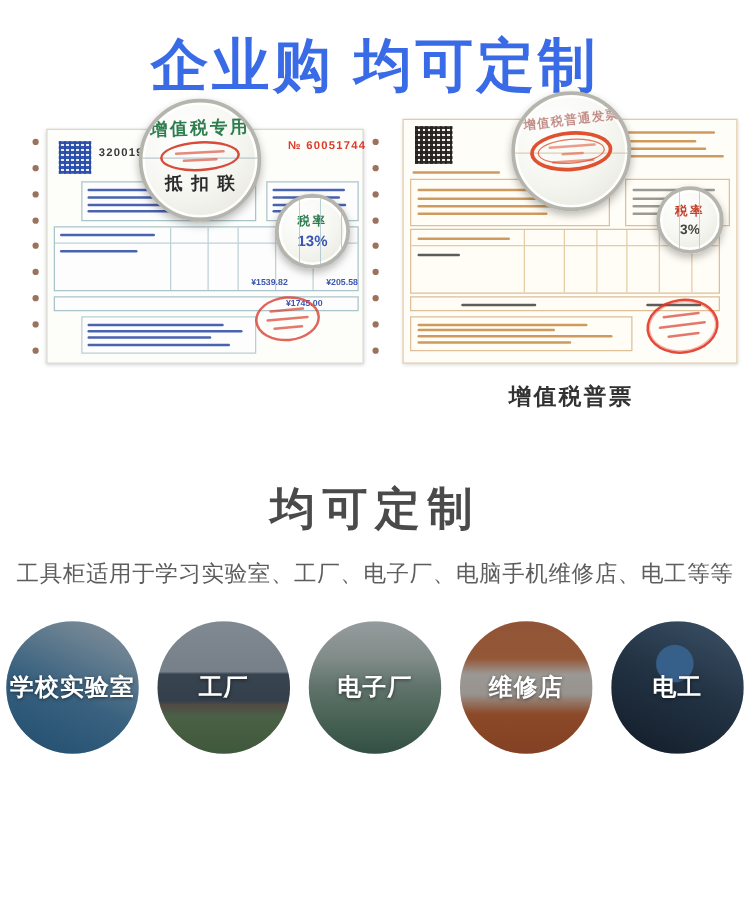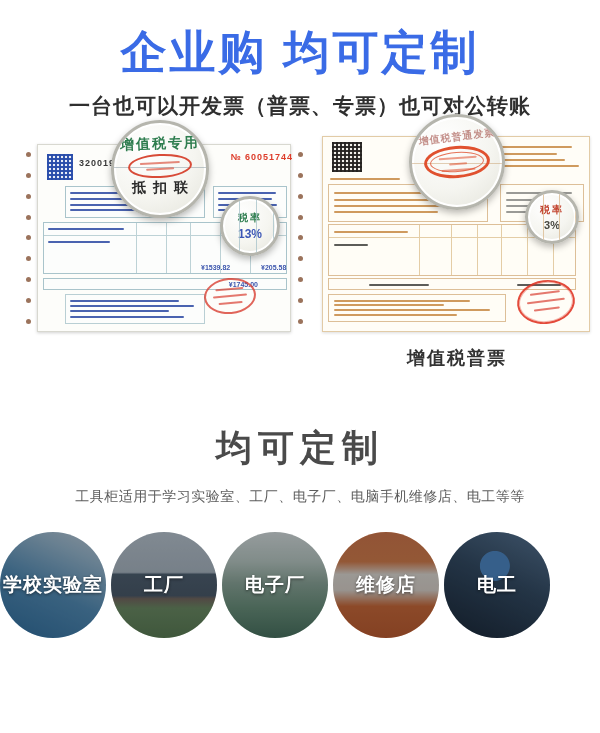--- a/index.html
+++ b/index.html
@@ -106,23 +106,23 @@
   .tax-lab2 { font-size:10px; font-weight:bold; color:#c2432e; letter-spacing:2px; }
   .tax-val2 { font-size:11px; font-weight:bold; color:#474740; margin-top:2px; }
   .tax-lines1 { position:absolute; inset:0;
     background:repeating-linear-gradient(90deg, transparent 0 16px, rgba(169,196,203,.8) 16px 17px); }
   .tax-lines2 { position:absolute; inset:0;
     background:repeating-linear-gradient(90deg, transparent 0 15px, rgba(221,191,152,.85) 15px 16px); }
 
   
   .scope-title { margin-top:46px; text-align:center; font-size:36px; font-weight:bold;
                  color:#4a4a4a; letter-spacing:6px; }
-  .scope-desc { margin-top:15px; text-align:center; font-size:14px; color:#5d5d5d; letter-spacing:.5px; }
-
-  .circles { margin-top:26px; display:flex; justify-content:flex-start; gap:5px; }
+  .scope-desc { margin-top:15px; text-align:center; font-size:18px; color:#5d5d5d; letter-spacing:.5px; }
+
+  .circles { margin-top:26px; display:flex; justify-content:center; gap:15px; }
   .circle { position:relative; width:106px; height:106px; border-radius:50%; overflow:hidden; flex:none; }
   .circle .shade { position:absolute; inset:0; background:rgba(12,18,28,.36); }
   .circle .clabel { position:absolute; inset:0; display:flex; align-items:center; justify-content:center;
                     color:#fff; font-size:19px; font-weight:bold; letter-spacing:1px;
                     text-shadow:0 1px 3px rgba(0,0,0,.55); white-space:nowrap; }
   .c-lab  { background:linear-gradient(205deg,#cdd9e0 0%,#9fc0d4 22%,#5490b8 55%,#2e6f9e 100%); }
   .c-fac  { background:linear-gradient(180deg,#c3ced5 0%,#b4bfc6 38%,#51616e 40%,#4c5a66 60%,#7a6a5c 63%,#6f8f5f 72%,#5d7f4e 100%); }
   .c-ele  { background:linear-gradient(180deg,#e4eae6 0%,#c3d2c7 28%,#93ad9a 48%,#6d9478 72%,#49735a 100%); }
   .c-rep  { background:linear-gradient(180deg,#df7a45 0%,#e08046 28%,#ece4d8 40%,#e8ddcf 55%,#d56a30 70%,#c85c28 100%); }
   .c-elc  { background:radial-gradient(circle at 48% 32%, #4f8cc8 0 16%, rgba(79,140,200,0) 17%),
@@ -135,21 +135,20 @@
   .cta-btn { background:#3a70de; color:#fff; border:none; font-family:inherit;
              font-size:20px; font-weight:bold; letter-spacing:3px;
              padding:9px 31px; border-radius:22px; cursor:pointer; }
 </style>
 </head>
 <body>
 
 <div class="page">
 
   <h1 class="title">企业购 均可定制</h1>
-  <p class="subtitle">一台也可以开发票（普票、专票）也可对公转账</p>
 
   <div class="invoices">
 
     <figure class="inv inv-left">
       <div class="holes hl">
           <i></i>
           <i></i>
           <i></i>
           <i></i>
           <i></i>

